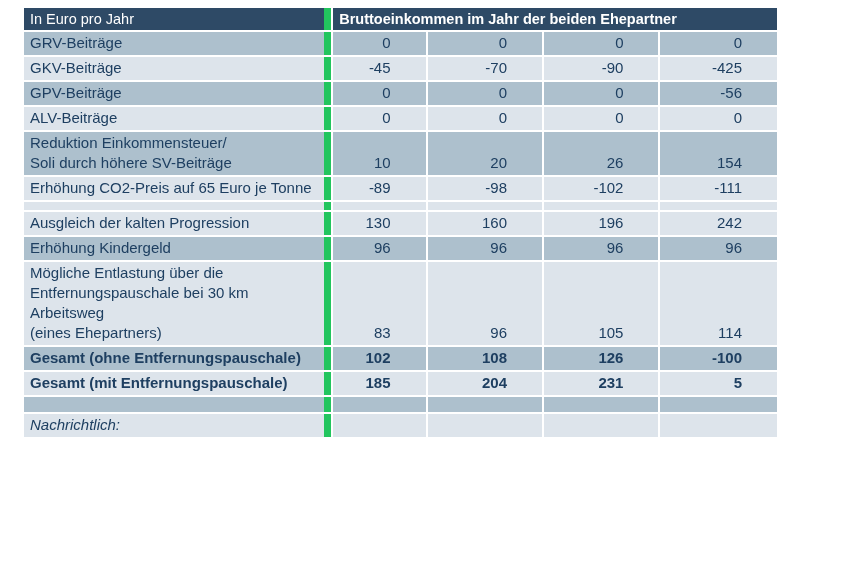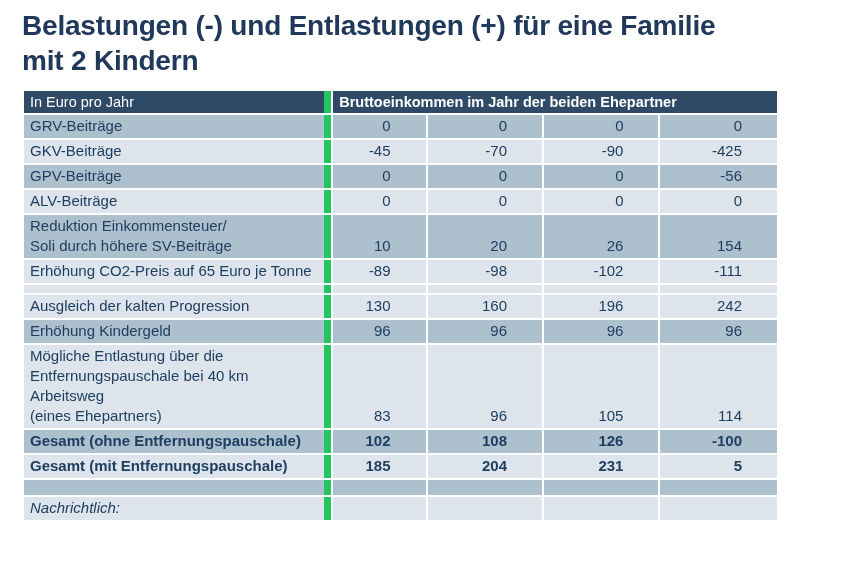--- a/index.html
+++ b/index.html
@@ -35,22 +35,20 @@
   tr.light td{background:#dde4eb;}
   tr.bold td{font-weight:700;}
   tr.italic td.lbl{font-style:italic;}
   tr.spacer td{padding:0;height:auto;}
   td.lbl{white-space:pre-line;}
 </style>
 </head>
 <body>
 
 <div class="page">
-  <h1>Belastungen (-) und Entlastungen (+) für eine Familie
-mit 2 Kindern</h1>
 
   <table>
     <colgroup>
       <col style="width:306px">
       <col style="width:92px">
       <col style="width:114px">
       <col style="width:114px">
       <col style="width:116px">
     </colgroup>
     <thead>
@@ -119,21 +117,21 @@
         </tr>
         <tr class="med">
           <td class="lbl">Erhöhung Kindergeld</td>
           <td class="val">96</td>
           <td class="val">96</td>
           <td class="val">96</td>
           <td class="val">96</td>
         </tr>
         <tr class="light" style="height: 60px;">
           <td class="lbl">Mögliche Entlastung über die
-Entfernungspauschale bei 40 km Arbeitsweg
+Entfernungspauschale bei 30 km Arbeitsweg
 (eines Ehepartners)</td>
           <td class="val">83</td>
           <td class="val">96</td>
           <td class="val">105</td>
           <td class="val">114</td>
         </tr>
         <tr class="med bold" style="height: 20px; padding-left: 44px;">
           <td class="lbl">Gesamt (ohne Entfernungspauschale)</td>
           <td class="val">102</td>
           <td class="val">108</td>

